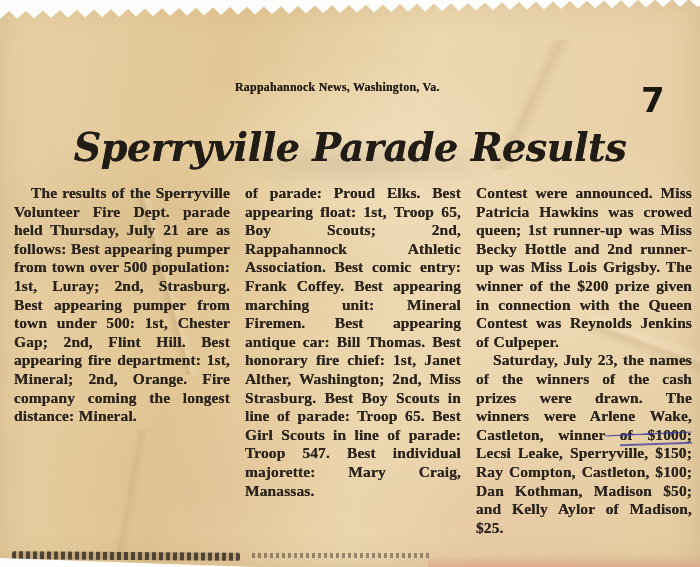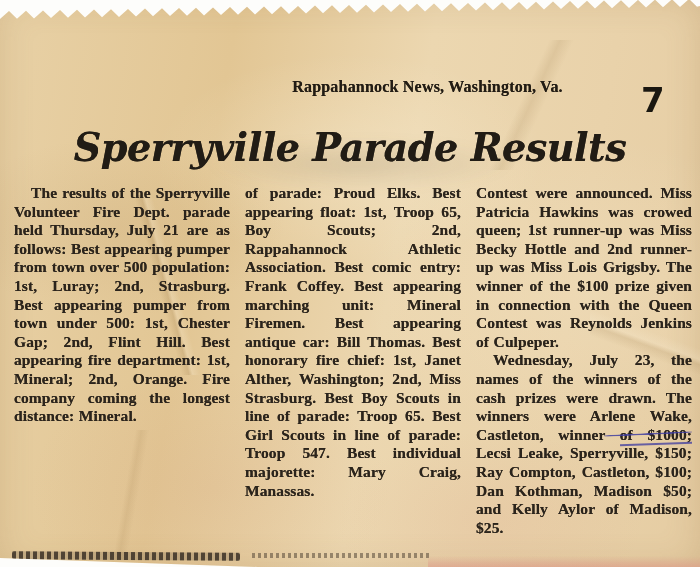--- a/index.html
+++ b/index.html
@@ -31,21 +31,21 @@
       linear-gradient(100deg, transparent 47%, rgba(130,95,45,.10) 50%, transparent 54%) no-repeat 40px 430px / 180px 130px;
   }
   .ghost{
     position:absolute;left:205px;top:138px;width:310px;height:52px;
     background:radial-gradient(closest-side, rgba(90,70,40,.15), transparent);
     filter:blur(6px);pointer-events:none;
   }
   
   .masthead{
     position:absolute;left:235px;top:76px;width:385px;
-    text-align:center;font-weight:bold;font-size:16px;line-height:22px;
+    text-align:left;font-weight:bold;font-size:12px;line-height:22px;
     color:#221c14;letter-spacing:.2px;text-shadow:0 0 .4px rgba(34,28,20,.85);
   }
   .pageno{
     position:absolute;left:641px;top:80px;
     font-family:"DejaVu Sans", sans-serif;font-weight:bold;font-size:34px;
     color:#1a1710;
   }
   
   .headline{
     position:absolute;left:0;top:124px;width:700px;margin:0;
@@ -115,22 +115,22 @@
   <h1 class="headline">Sperryville Parade Results</h1>
 
   <div class="article">
     <div class="col">
       <p class="indent">The results of the Sperryville Volunteer Fire Dept. parade held Thursday, July 21 are as follows: Best appearing pumper from town over 500 population: 1st, Luray; 2nd, Strasburg. Best appearing pumper from town under 500: 1st, Chester Gap; 2nd, Flint Hill. Best appearing fire department: 1st, Mineral; 2nd, Orange. Fire company coming the longest distance: Mineral.</p>
     </div>
     <div class="col">
       <p>of parade: Proud Elks. Best appearing float: 1st, Troop 65, Boy Scouts; 2nd, Rappahannock Athletic Association. Best comic entry: Frank Coffey. Best appearing marching unit: Mineral Firemen. Best appearing antique car: Bill Thomas. Best honorary fire chief: 1st, Janet Alther, Washington; 2nd, Miss Strasburg. Best Boy Scouts in line of parade: Troop 65. Best Girl Scouts in line of parade: Troop 547. Best individual majorette: Mary Craig, Manassas.</p>
     </div>
     <div class="col">
-      <p>Contest were announced. Miss Patricia Hawkins was crowed queen; 1st runner-up was Miss Becky Hottle and 2nd runner-up was Miss Lois Grigsby. The winner of the $100 prize given in connection with the Queen Contest was Reynolds Jenkins of Culpeper.</p>
-      <p class="indent"><span>Wednesday, July 23, the names of the winners of the cash prizes were drawn. The winners were Arlene Wake, Castleton, winner </span><span class="pen-mark">of $1000</span><span>; Lecsi Leake, Sperryville, $150; Ray Compton, Castleton, $100; Dan Kothman, Madison $50; and Kelly Aylor of Madison, $25.</span></p>
+      <p>Contest were announced. Miss Patricia Hawkins was crowed queen; 1st runner-up was Miss Becky Hottle and 2nd runner-up was Miss Lois Grigsby. The winner of the $200 prize given in connection with the Queen Contest was Reynolds Jenkins of Culpeper.</p>
+      <p class="indent"><span>Saturday, July 23, the names of the winners of the cash prizes were drawn. The winners were Arlene Wake, Castleton, winner </span><span class="pen-mark">of $1000</span><span>; Lecsi Leake, Sperryville, $150; Ray Compton, Castleton, $100; Dan Kothman, Madison $50; and Kelly Aylor of Madison, $25.</span></p>
     </div>
   </div>
 
   <div class="smudge-left"></div>
   <div class="smudge-mid"></div>
   <div class="pink-stain"></div>
 
 </div>
 
 </body></html>

